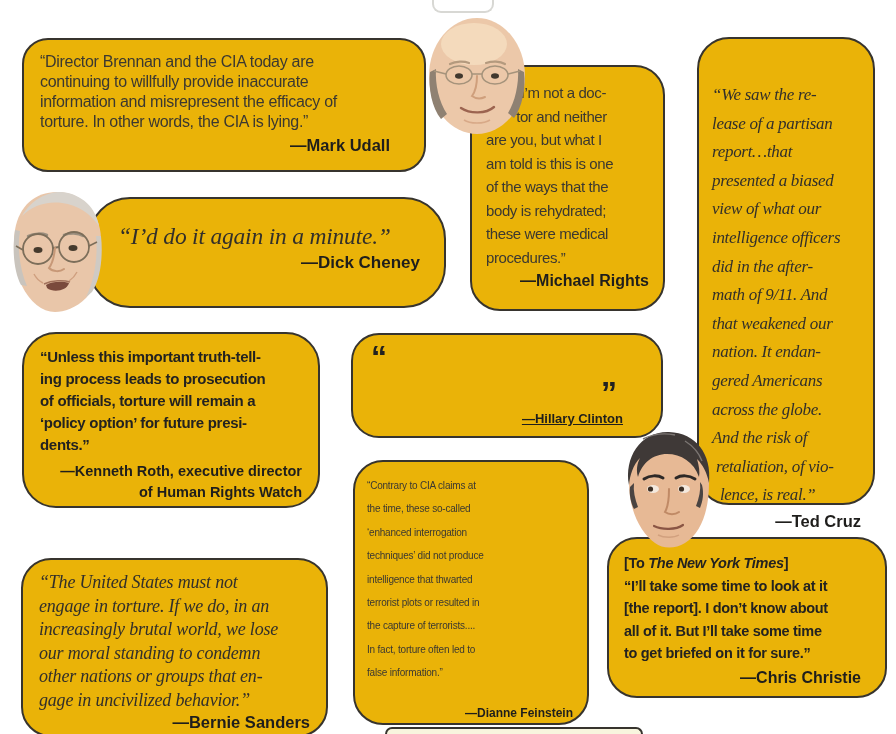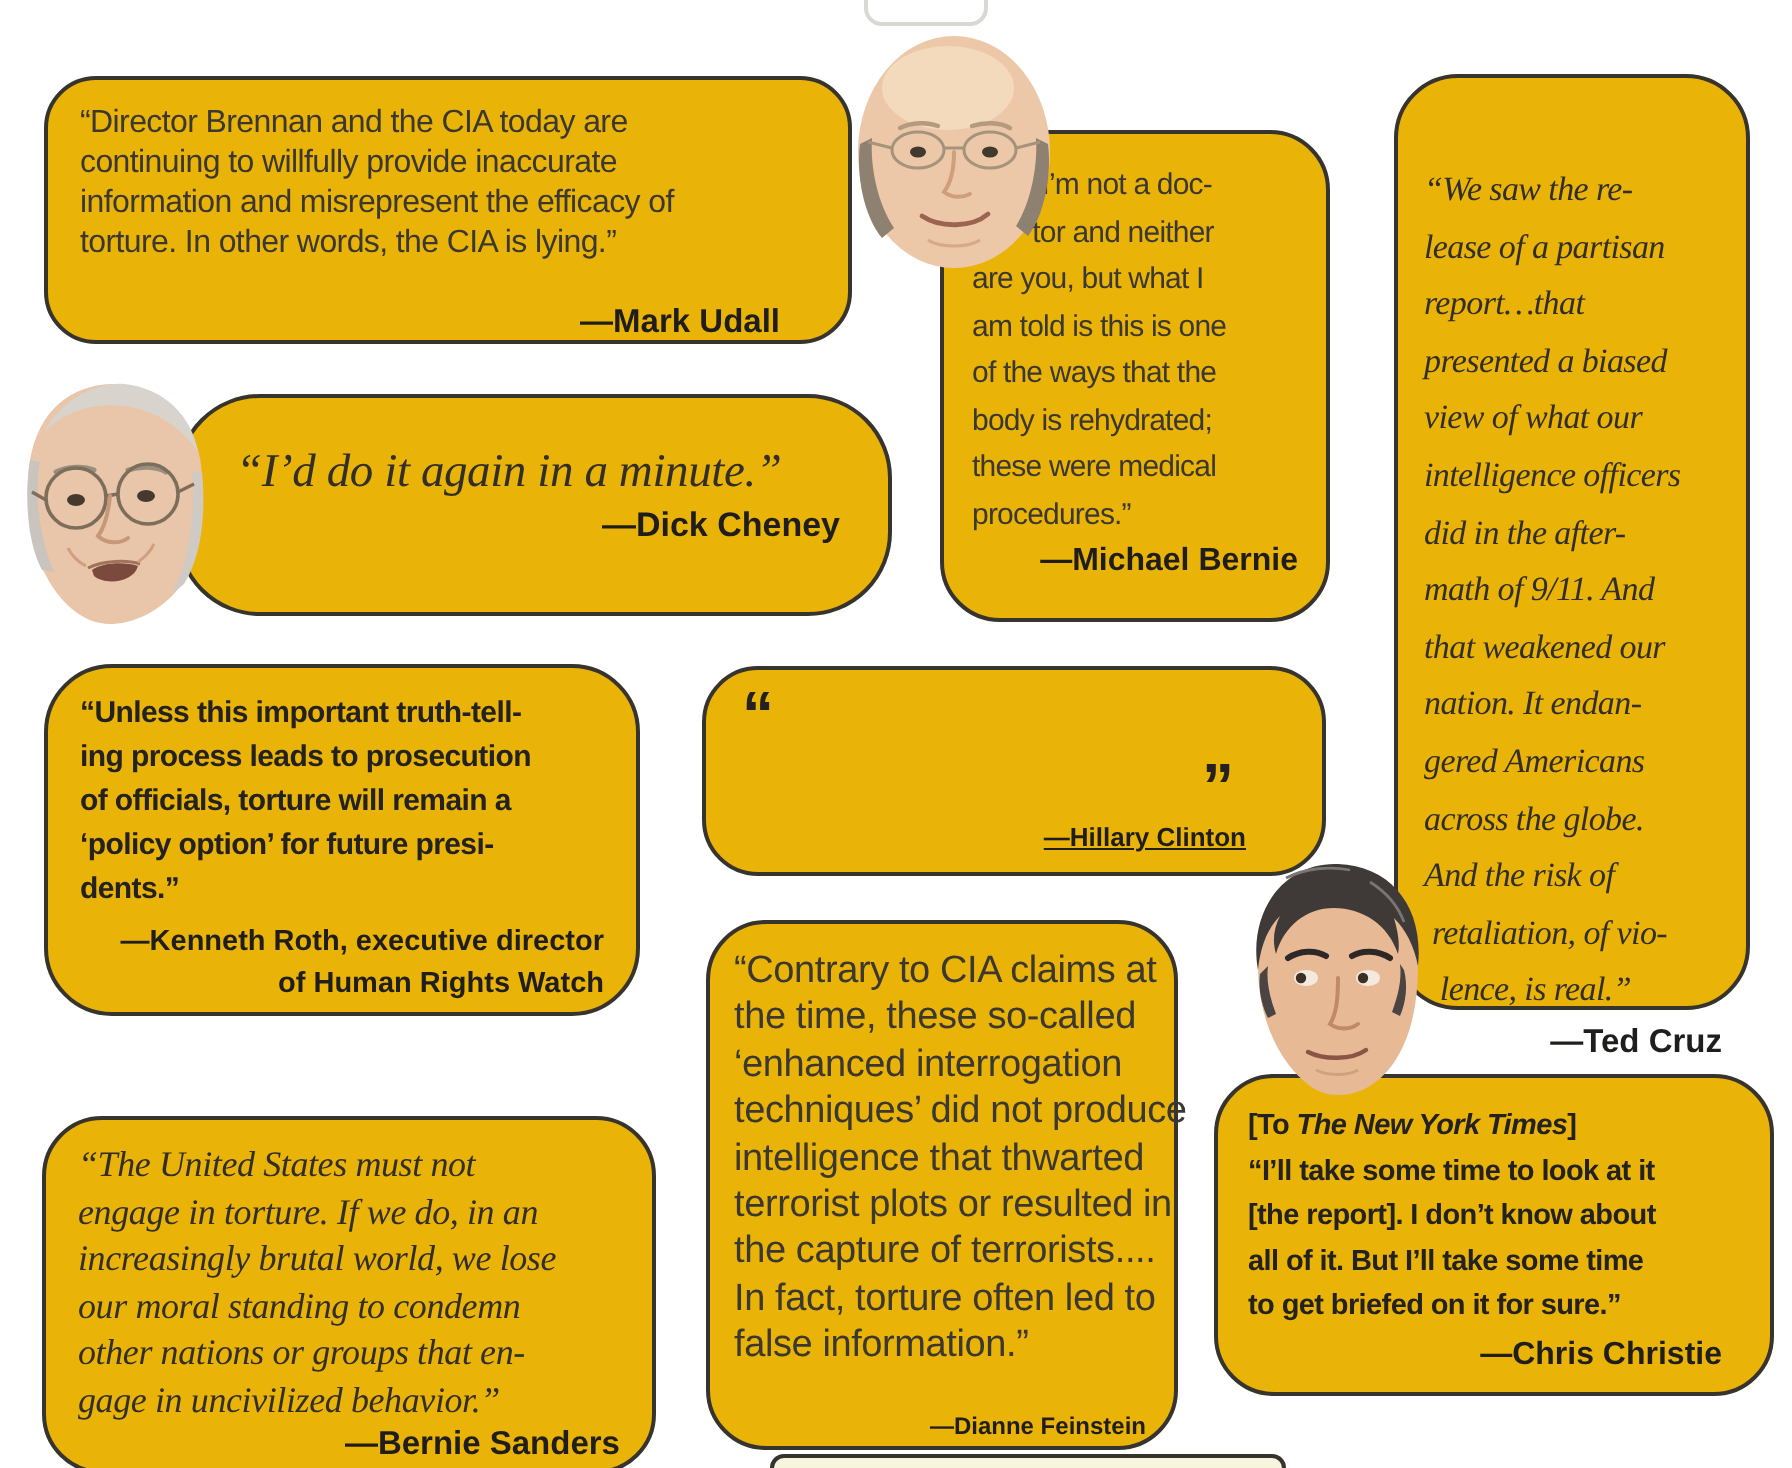--- a/index.html
+++ b/index.html
@@ -8,21 +8,21 @@
   .qbox{position:absolute;background:#eab308;border:2px solid #37342e;box-sizing:border-box;}
   .q{white-space:pre;color:#3b3831;}
   .sans{font-family:"Liberation Sans",sans-serif;}
   .serif-it{font-family:"Liberation Serif","DejaVu Serif",serif;font-style:italic;color:#322f2a;}
   .attr{font-family:"Liberation Sans",sans-serif;font-weight:bold;color:#1f1e1c;text-align:right;white-space:pre;}
   .photo{position:absolute;z-index:6;}
 
   
   #box-udall{left:22px;top:38px;width:404px;height:134px;border-radius:26px;padding:12px 16px 0 16px;}
   #box-udall .q{font-size:16px;line-height:20px;letter-spacing:-0.3px;}
-  #box-udall .attr{font-size:16.5px;margin-top:20px;padding-right:18px;}
+  #box-udall .attr{font-size:16.5px;margin-top:4px;padding-right:18px;}
 
   
   #box-hayden{left:470px;top:65px;width:195px;height:246px;border-radius:30px;padding:14px 8px 0 14px;}
   #box-hayden .q{font-size:15px;line-height:23.5px;letter-spacing:-0.4px;}
   #box-hayden .attr{font-size:16px;margin-top:3px;padding-right:6px;}
 
   
   #box-cruz{left:697px;top:37px;width:178px;height:468px;border-radius:32px;padding:8px 4px 0 13px;}
   #box-cruz .q{font-size:17px;line-height:28.6px;letter-spacing:-0.3px;margin-top:34px;}
   #box-cruz .attr{font-size:16.5px;margin-top:2px;padding-right:8px;}
@@ -43,21 +43,21 @@
   #box-clinton .closeq{position:absolute;right:44px;top:40px;font-size:32px;font-weight:bold;color:#232220;}
   #box-clinton .attr{position:absolute;right:38px;bottom:10px;font-size:13px;text-decoration:underline;}
 
   
   #box-sanders{left:21px;top:546px;width:307px;height:179px;border-radius:30px;padding:11px 12px 0 16px;margin-top:12px;}
   #box-sanders .q{font-size:18px;line-height:23.5px;letter-spacing:-0.2px;}
   #box-sanders .attr{font-size:16.5px;margin-top:1px;padding-right:4px;}
 
   
   #box-feinstein{left:353px;top:460px;width:236px;height:265px;border-radius:30px;padding:12px 6px 0 12px;}
-  #box-feinstein .q{font-size:19px;line-height:23.4px;letter-spacing:-0.2px;}
+  #box-feinstein .q{font-size:10px;line-height:23.4px;letter-spacing:-0.2px;}
   #box-feinstein .attr{font-size:12px;margin-top:21px;padding-right:8px;}
 
   
   #box-christie{left:607px;top:537px;width:280px;height:161px;border-radius:30px;padding:13px 14px 0 15px;}
   #box-christie .q{font-size:14.5px;line-height:22.5px;letter-spacing:-0.3px;font-weight:bold;color:#232220;}
   #box-christie .q .ital{font-style:italic;}
   #box-christie .attr{font-size:16px;margin-top:4px;padding-right:10px;}
 
   
   #photo-cheney{left:2px;top:186px;width:110px;height:128px;}
@@ -87,21 +87,21 @@
 
   <div class="qbox" id="box-hayden">
     <div class="q sans">        “I’m not a doc-
         tor and neither
 are you, but what I
 am told is this is one
 of the ways that the
 body is rehydrated;
 these were medical
 procedures.”</div>
-    <div class="attr">—Michael Bernie</div>
+    <div class="attr">—Michael Rights</div>
   </div>
 
   <div class="qbox" id="box-cruz">
     <div class="q serif-it">“We saw the re-
 lease of a partisan
 report…that
 presented a biased
 view of what our
 intelligence officers
 did in the after-

